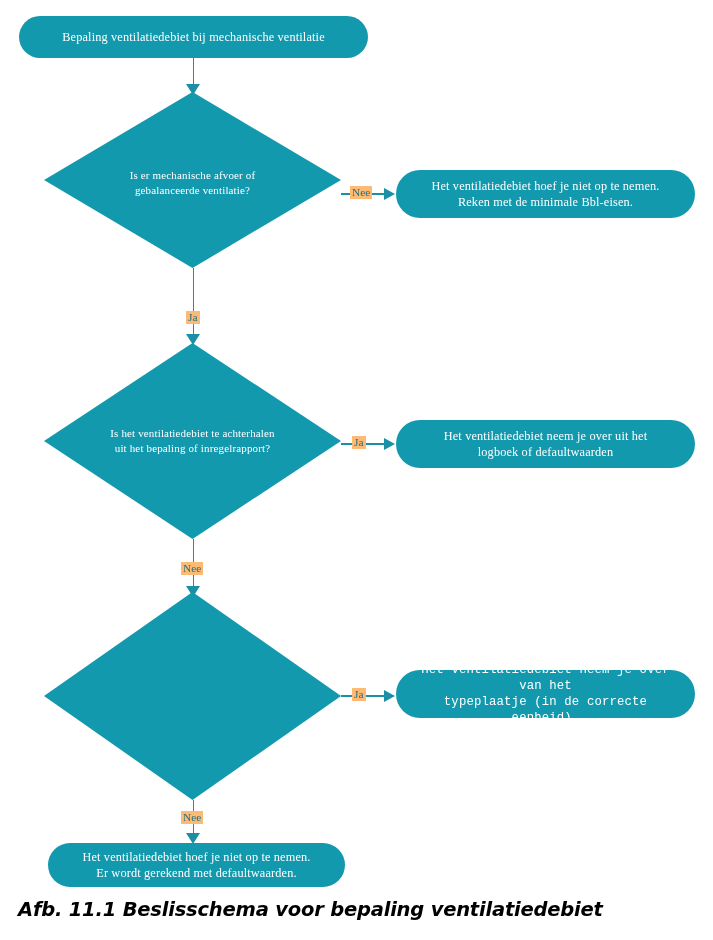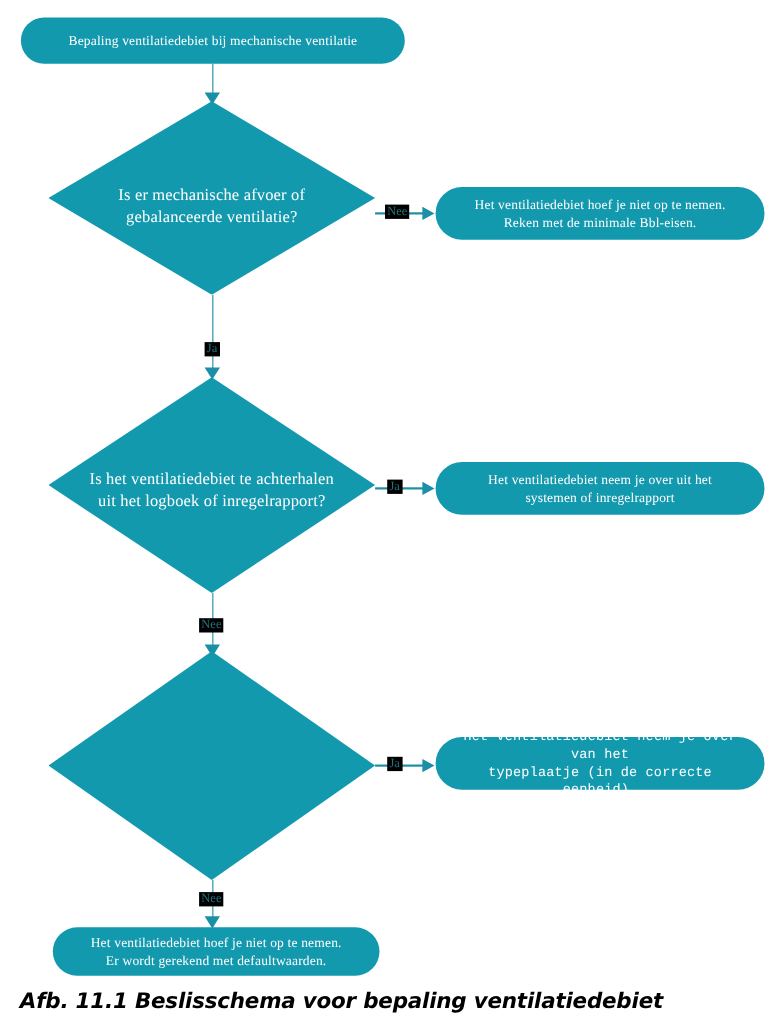--- a/index.html
+++ b/index.html
@@ -59,21 +59,21 @@
     height: 100%;
     background: #1399AE;
     clip-path: polygon(50% 0%, 100% 50%, 50% 100%, 0% 50%);
   }
   .diamond-label {
     position: absolute;
     left: 0;
     width: 100%;
     text-align: center;
     color: #ffffff;
-    font-size: 15px;
+    font-size: 11px;
     line-height: 1.36;
     white-space: pre-line;
     letter-spacing: 0.15px;
     pointer-events: none;
   }
 
   
   .vline {
     position: absolute;
     width: 1.6px;
@@ -96,21 +96,21 @@
     width: 0; height: 0;
     border-top: 6.5px solid transparent;
     border-bottom: 6.5px solid transparent;
     border-left: 11px solid #1A8FA6;
   }
 
   .edge-label {
     position: absolute;
     color: #26707F;
     font-size: 11.4px;
-    background: #000000;
+    background: #fdba74;
     padding: 0 2px;
     white-space: nowrap;
     line-height: 1.1;
     text-align: center;
   }
 
   
   .caption {
     position: absolute;
     left: 18px;
@@ -152,30 +152,30 @@
 Reken met de minimale Bbl-eisen.</span>
   </div>
 
   <div class="vline" style="left:192.5px; top:268px; height:72px;"></div>
   <div class="edge-label" style="left:186px; top:311px;">Ja</div>
   <div class="arrow-down" style="left:186px; top:334px;"></div>
 
   <div class="diamond-wrap" style="left:44px; top:343px; width:297px; height:196px;">
     <div class="diamond-shape"></div>
     <div class="diamond-label" style="top:83px;">Is het ventilatiedebiet te achterhalen
-uit het logboek of inregelrapport?</div>
+uit het bepaling of inregelrapport?</div>
   </div>
 
   <div class="hline" style="left:341px; top:443px; width:47px;"></div>
   <div class="edge-label" style="left:352px; top:436px;">Ja</div>
   <div class="arrow-right" style="left:384px; top:437.5px;"></div>
 
   <div class="node pill" style="left:396px; top:420px; width:299px; height:48px;">
     <span class="txt">Het ventilatiedebiet neem je over uit het
-systemen of inregelrapport</span>
+logboek of defaultwaarden</span>
   </div>
 
   <div class="vline" style="left:192.5px; top:539px; height:54px;"></div>
   <div class="edge-label" style="left:181px; top:562px;">Nee</div>
   <div class="arrow-down" style="left:186px; top:586px;"></div>
 
   <div class="diamond-wrap" style="left:44px; top:592px; width:297px; height:208px;">
     <div class="diamond-shape"></div>
   </div>
 

